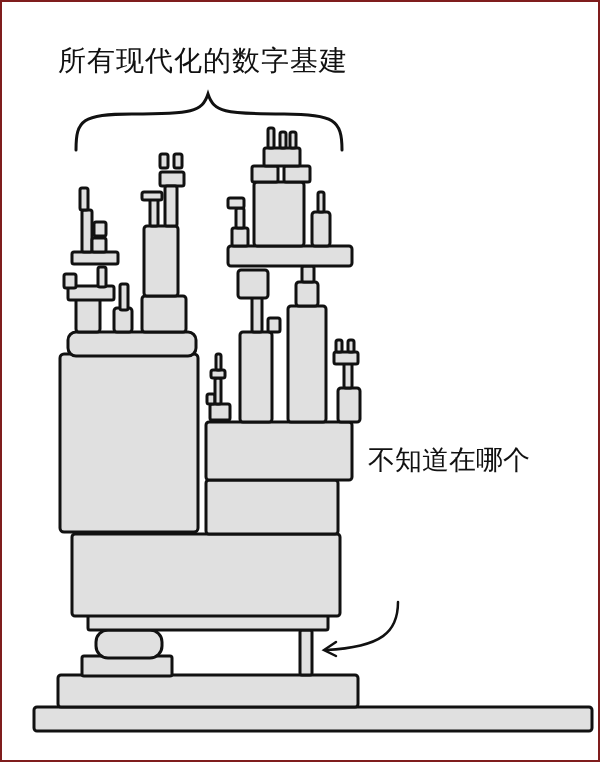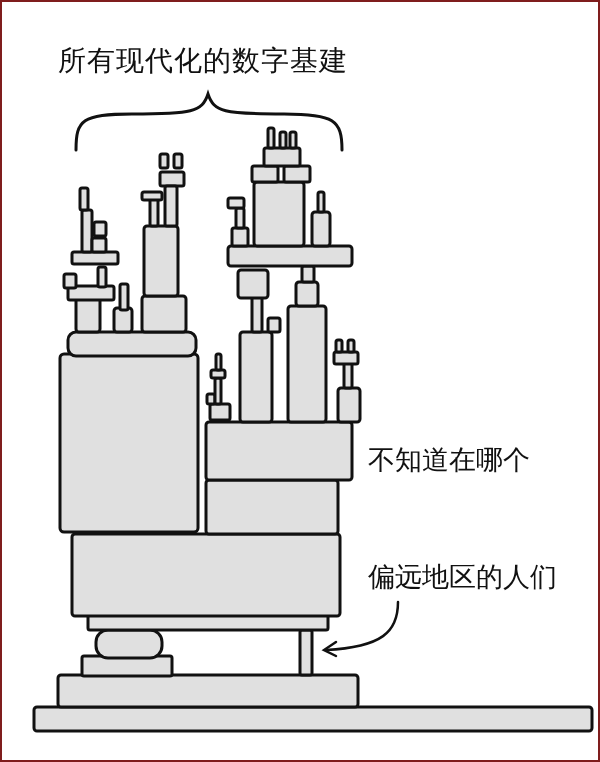--- a/index.html
+++ b/index.html
@@ -88,18 +88,17 @@
     </g>
 
     <g fill="none" stroke="#111" stroke-width="2.5" stroke-linecap="round">
       <path d="M396,600 C396,630 380,645 324,648"></path>
       <path d="M334,640 L322,648 L334,654"></path>
     </g>
   </svg>
 
   <div class="caption">
     <div>不知道在哪个</div>
-    <div>偏远地区的人们</div>
     
     
     
   </div>
 </div>
 
 </body></html>

